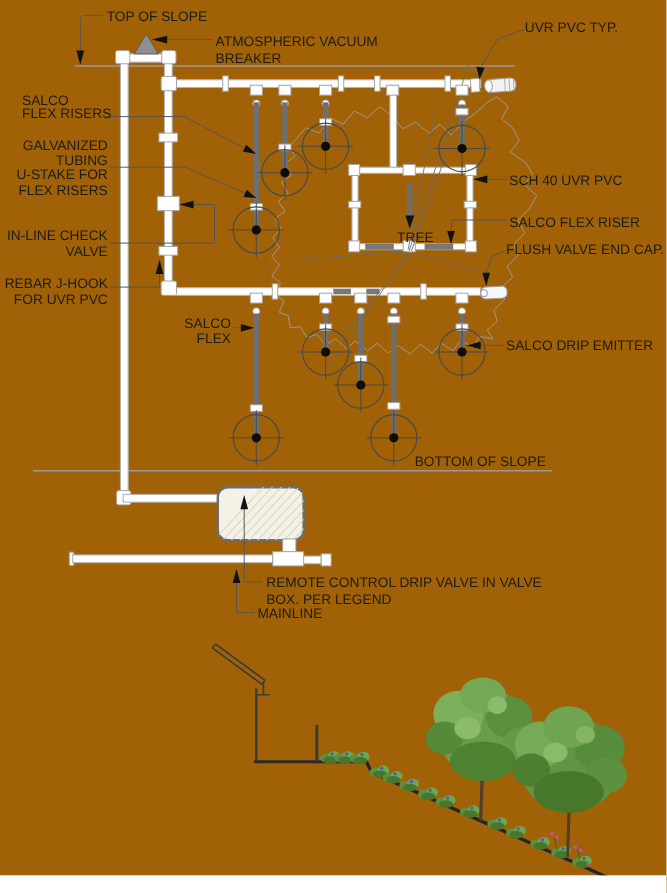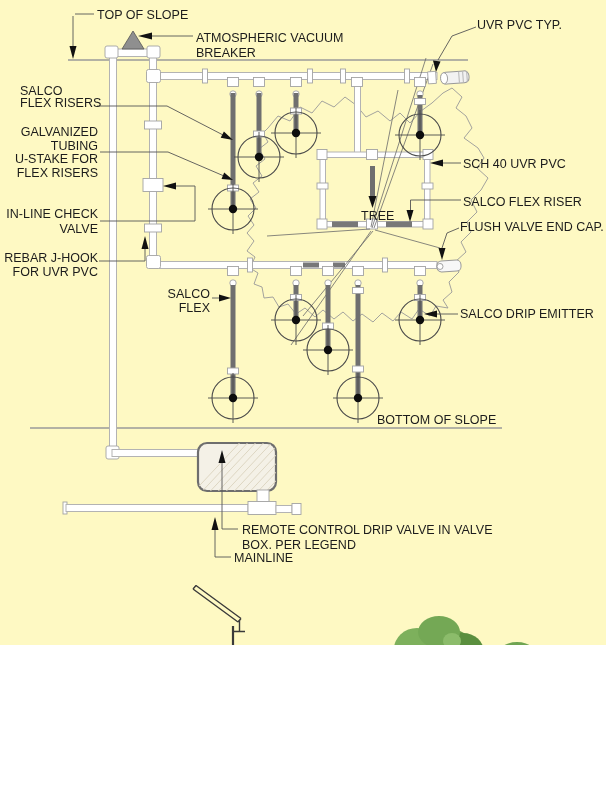--- a/index.html
+++ b/index.html
@@ -1,16 +1,16 @@
 <!DOCTYPE html>
 <html><head>
 <meta charset="utf-8">
 <style>
   html,body{margin:0;padding:0;background:#ffffff;}
-  #page{position:relative;width:606px;height:645px;background:#fef9c3;overflow:hidden;
+  #page{position:relative;width:606px;height:796px;background:#a16207;overflow:hidden;
         font-family:"Liberation Sans",sans-serif;}
   svg{display:block;}
   .pipe{fill:#fff;stroke:#b3b3b3;stroke-width:1;}
   .fit{fill:#fff;stroke:#a3a3a3;stroke-width:.9;}
   .riser{stroke:#6f6f6f;stroke-width:5;}
   .lead{fill:none;stroke:#555;stroke-width:.9;}
   .arrow{fill:#111;stroke:none;}
   .lbl{font:12.5px "Liberation Sans",sans-serif;fill:#1c1c1c;}
   .lbl-e{text-anchor:end;}
   .slopeline{stroke:#9a9a9a;stroke-width:1.4;}

